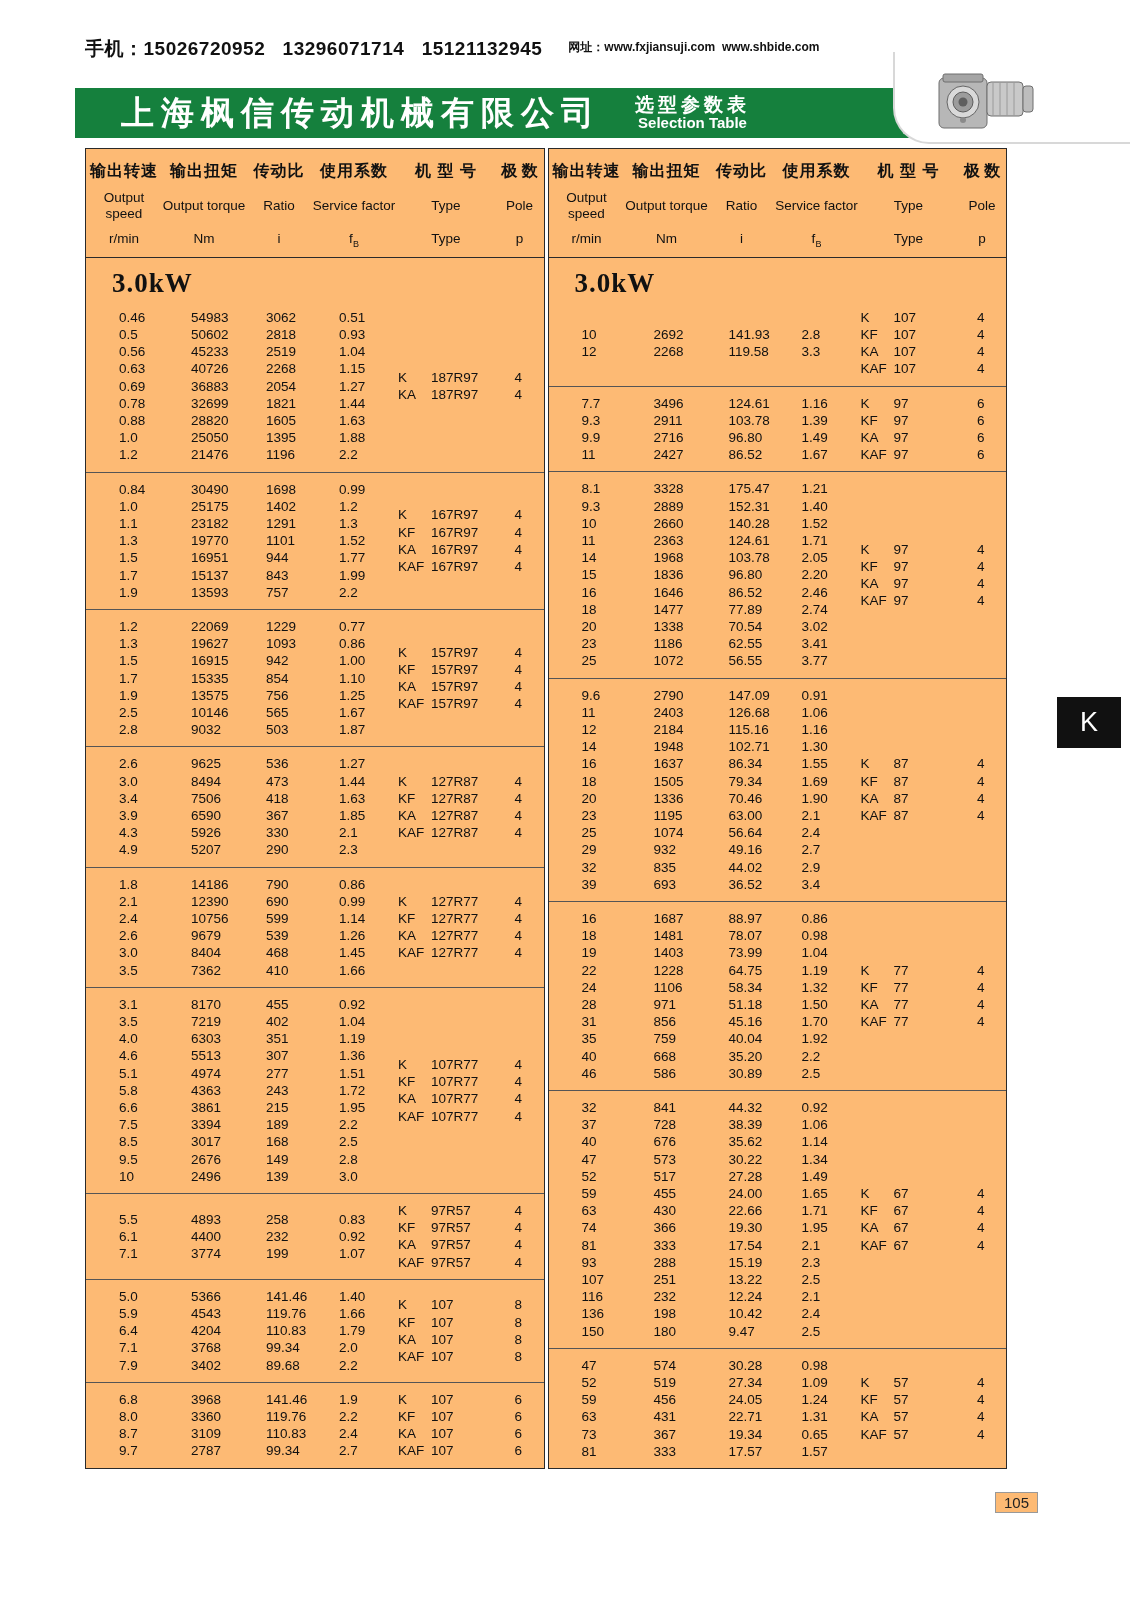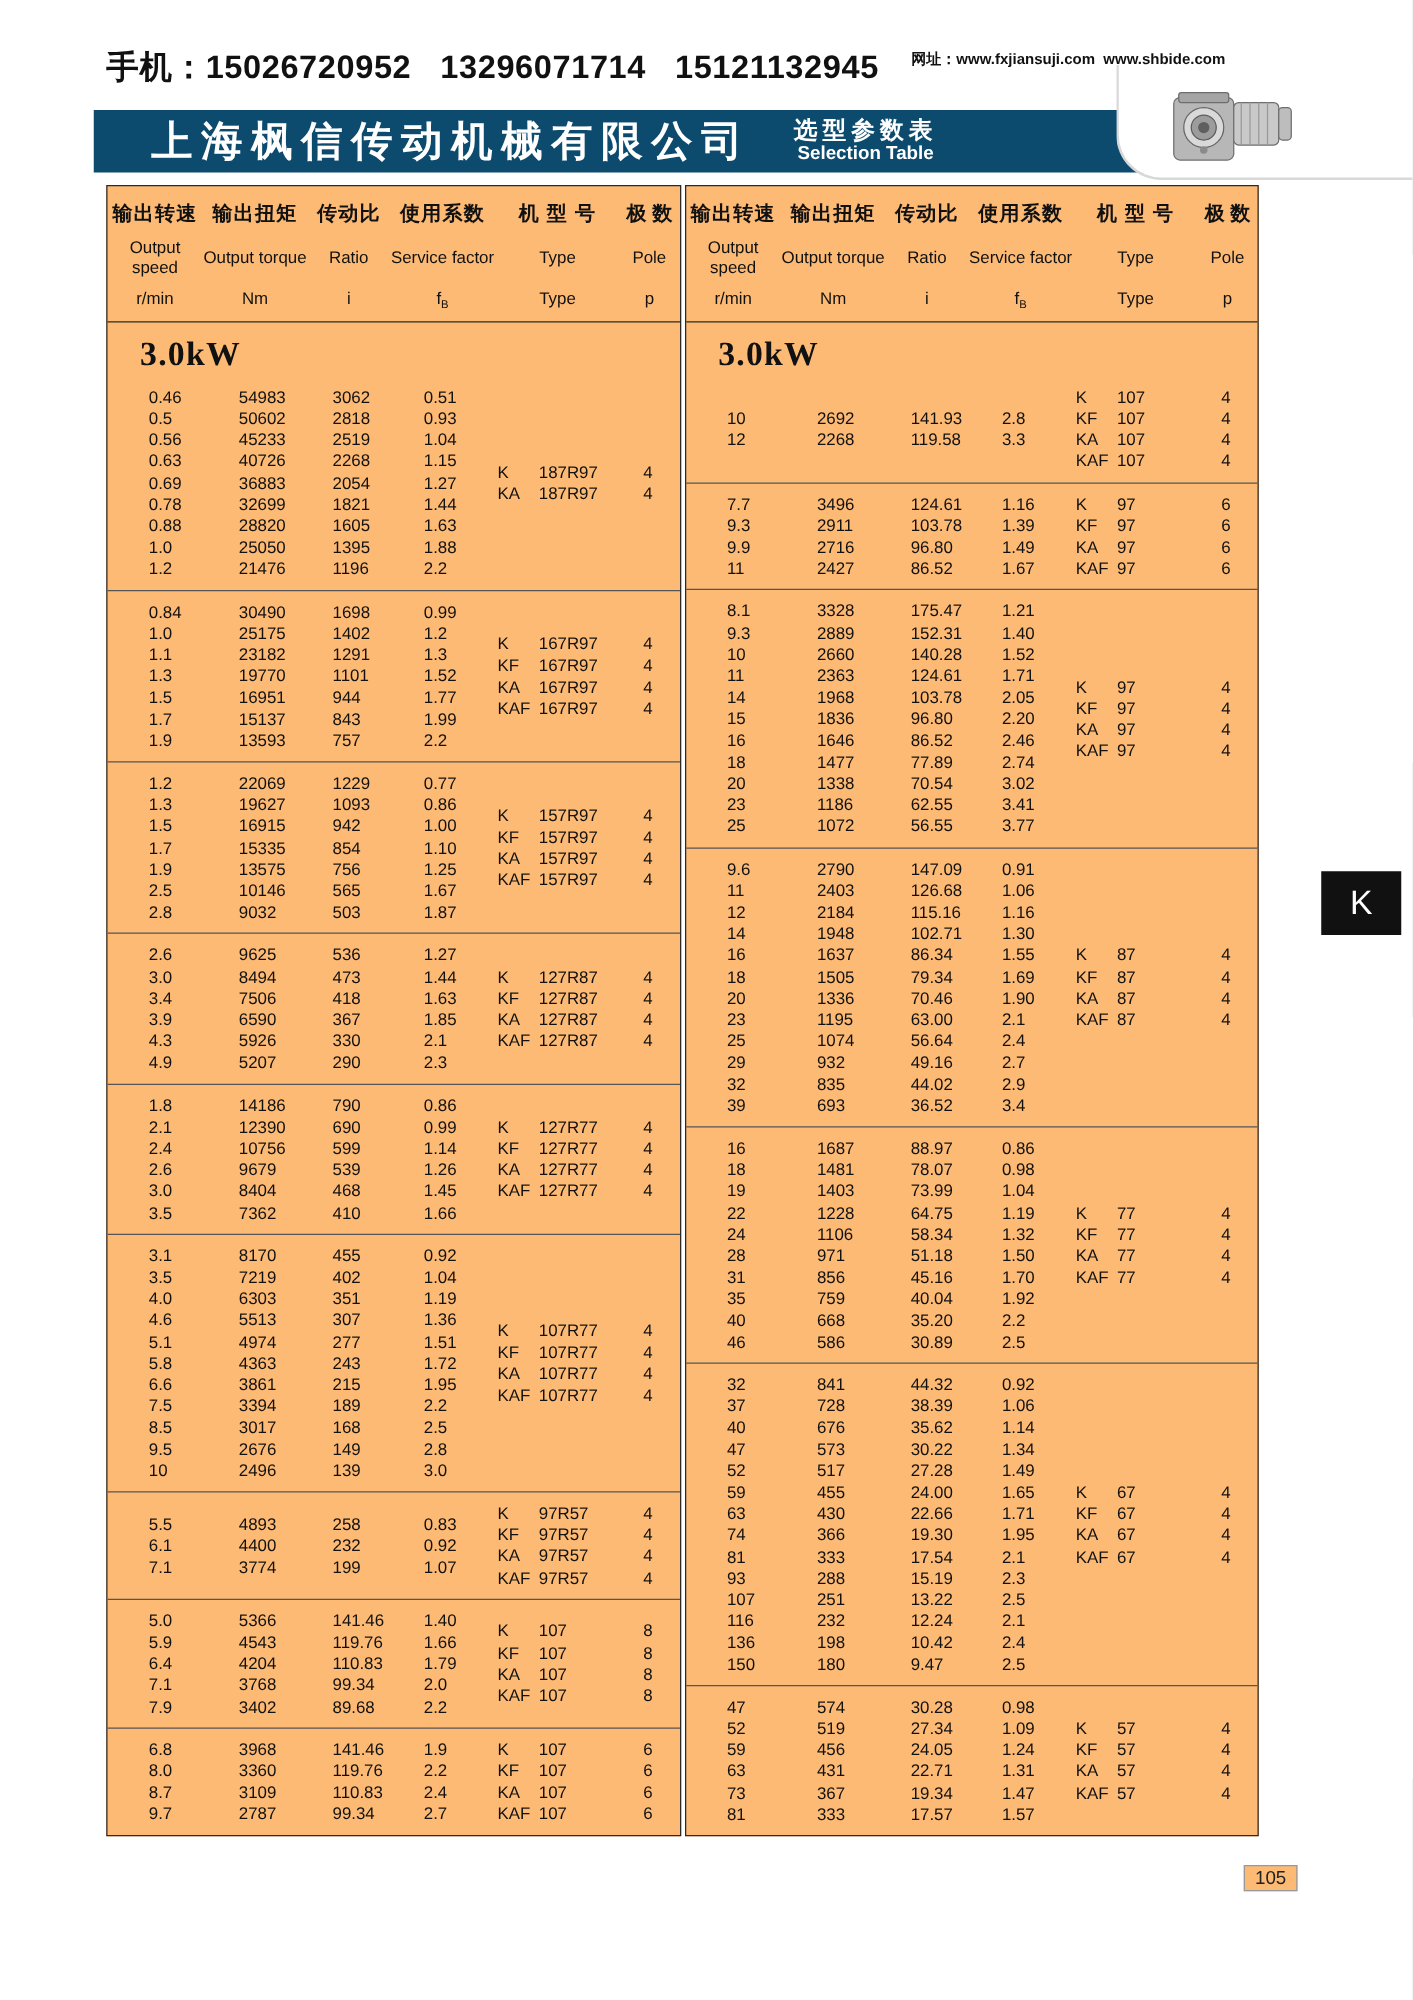--- a/index.html
+++ b/index.html
@@ -1,23 +1,23 @@
 <!DOCTYPE html>
 <html><head>
 <meta charset="utf-8">
 <style>
   html,body{margin:0;padding:0;background:#e8e8e8;}
   .page{position:relative;width:1130px;height:1600px;background:#fff;margin:0 auto;
         font-family:"Liberation Sans",sans-serif;color:#111;overflow:hidden;}
   
   .topline{position:absolute;left:85px;top:36px;width:1010px;display:flex;gap:26px;white-space:pre;}
-  .phones{font-size:26px;font-weight:600;letter-spacing:.5px;}
+  .phones{font-size:19px;font-weight:600;letter-spacing:.5px;}
   .website{font-size:12px;font-weight:600;padding-top:3px;}
   
-  .banner{position:absolute;left:75px;top:88px;width:937px;height:50px;background:#0c4a6e;
+  .banner{position:absolute;left:75px;top:88px;width:937px;height:50px;background:#15803d;
           display:flex;align-items:center;}
   .company{color:#fff;font-size:33px;font-weight:700;padding-left:46px;letter-spacing:7px;white-space:nowrap;}
   .sel-title{margin-left:34px;color:#fff;text-align:center;line-height:1.05;}
   .sel-cn{font-size:19px;font-weight:700;letter-spacing:4px;}
   .sel-en{font-size:15px;font-weight:700;}
   
   .notch{position:absolute;left:893px;top:52px;width:237px;height:90px;background:#fff;
          border-bottom-left-radius:36px;border-left:2px solid #d8d8d8;border-bottom:2px solid #d8d8d8;}
   .notch svg{margin:12px 0 0 38px;}
   
@@ -1219,21 +1219,21 @@
               <div class="row">
                 <span class="c-speed">63</span>
                 <span class="c-torque">431</span>
                 <span class="c-ratio">22.71</span>
                 <span class="c-factor">1.31</span>
               </div>
               <div class="row">
                 <span class="c-speed">73</span>
                 <span class="c-torque">367</span>
                 <span class="c-ratio">19.34</span>
-                <span class="c-factor">1.47</span>
+                <span class="c-factor">0.65</span>
               </div>
               <div class="row">
                 <span class="c-speed">81</span>
                 <span class="c-torque">333</span>
                 <span class="c-ratio">17.57</span>
                 <span class="c-factor">1.57</span>
               </div>
             </div>
             <div class="types">
               <div class="type-row">

